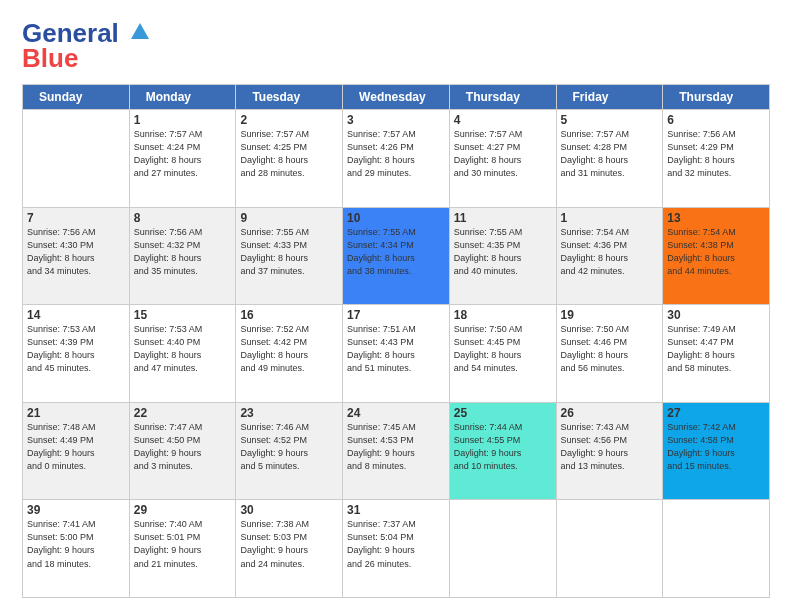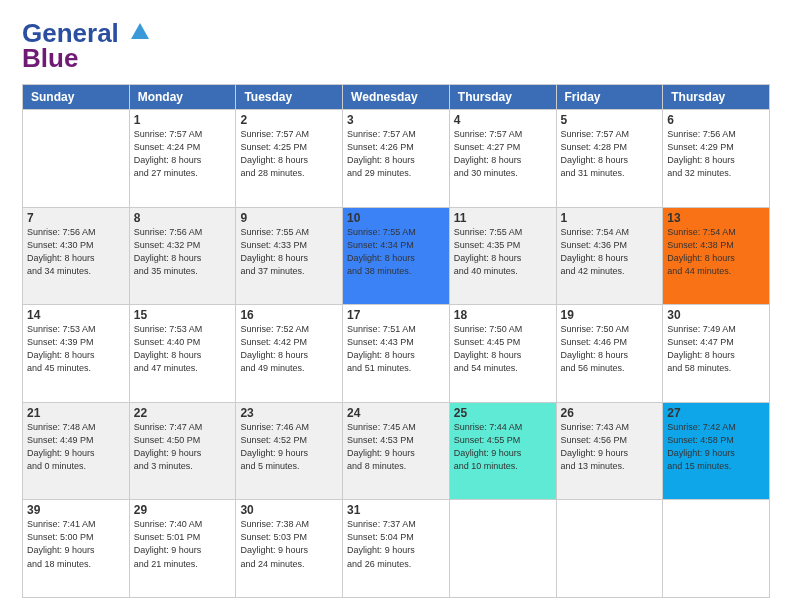--- a/index.html
+++ b/index.html
@@ -45,21 +45,21 @@
       width: 100%;
       border-collapse: collapse;
       flex: 1;
       table-layout: fixed;
     }
     .calendar th {
       background-color: #3a6db5;
       color: #fff;
       font-size: 12px;
       font-weight: bold;
-      padding: 5px 8px;
+      padding: 5px 16px;
       text-align: left;
       border: 1px solid #ccc;
     }
     .calendar td {
       border: 1px solid #ccc;
       vertical-align: top;
       padding: 3px 4px;
       font-size: 9.5px;
       color: #333;
       background: #fff;
@@ -88,21 +88,21 @@
 
 <div class="page">
   <div class="header">
     <div class="logo">
       <div style="display:flex;align-items:center;gap:8px;">
         <span style="font-size:26px;font-weight:bold;color:#2b4fa0;">General</span>
         <svg width="22" height="22" viewBox="0 0 22 22" style="margin-left:2px;margin-top:-4px;">
           <polygon points="11,2 20,18 2,18" fill="#3a9ad9"></polygon>
         </svg>
       </div>
-      <span style="font-size:26px;font-weight:bold;color:#701a75;margin-top:-6px;">Blue</span>
+      <span style="font-size:26px;font-weight:bold;color:#ef4444;margin-top:-6px;">Blue</span>
     </div>
     <div class="title-block">
       <div class="month-title"></div>
       <div class="subtitle"></div>
     </div>
   </div>
 
   <table class="calendar">
     <thead>
       <tr>

